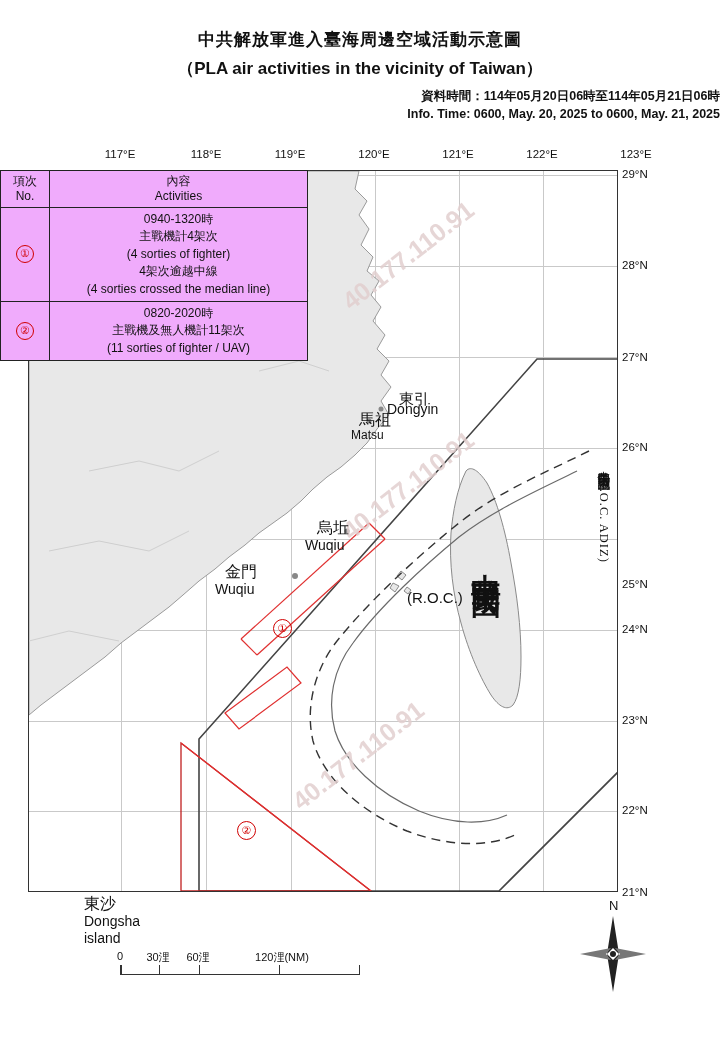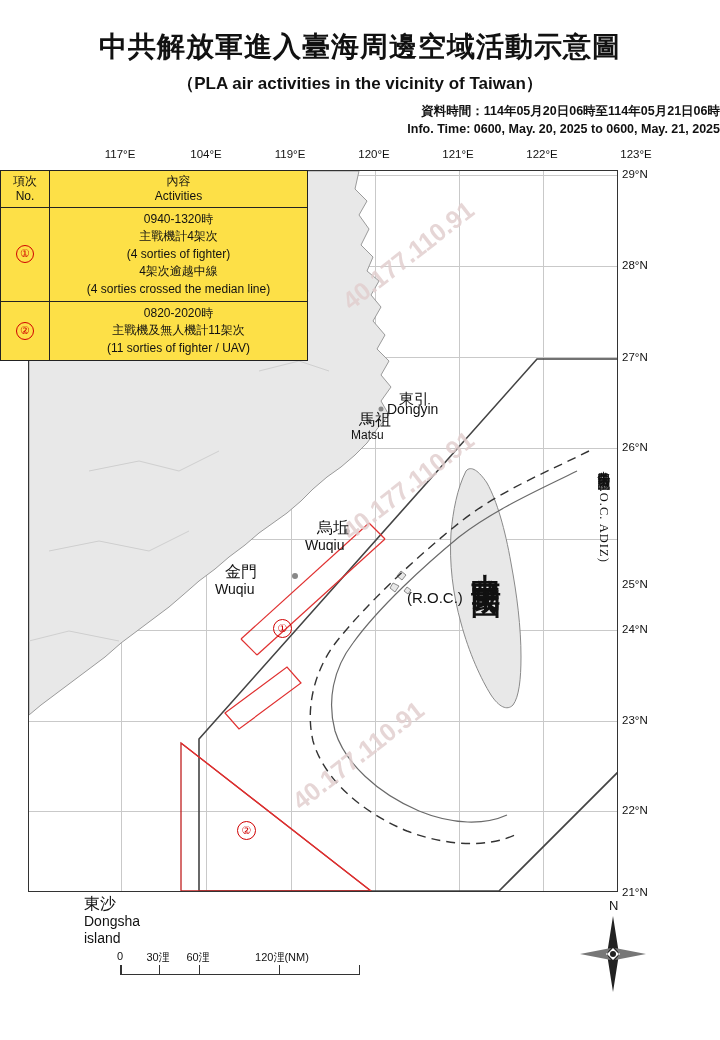--- a/index.html
+++ b/index.html
@@ -7,21 +7,21 @@
     width:720px; height:1040px;
     background:#ffffff;
     font-family:"Liberation Sans", sans-serif;
     color:#111;
     position:relative;
     overflow:hidden;
   }
   .title-zh {
     text-align:center;
     font-family:"Liberation Serif", serif;
-    font-size:28px;
+    font-size:17px;
     font-weight:bold;
     letter-spacing:1px;
     margin-top:28px;
   }
   .title-en {
     text-align:center;
     font-size:17px;
     font-weight:bold;
     margin-top:6px;
   }
@@ -80,21 +80,21 @@
     opacity:.85;
     pointer-events:none;
   }
 
   
   #activity-table {
     position:absolute;
     left:0px; top:28px;
     width:308px;
     border-collapse:collapse;
-    background:#fde047;
+    background:#f0abfc;
     font-size:12px;
     z-index:40;
   }
   #activity-table td, #activity-table th {
     border:1px solid #222;
     text-align:center;
     padding:3px 4px;
     font-weight:normal;
   }
   #activity-table .col-no { width:40px; }
@@ -164,21 +164,21 @@
 <body>
 
 <div class="title-zh">中共解放軍進入臺海周邊空域活動示意圖</div>
 <div class="title-en">（PLA air activities in the vicinity of Taiwan）</div>
 <div class="info-zh">資料時間：114年05月20日06時至114年05月21日06時</div>
 <div class="info-en">Info. Time: 0600, May. 20, 2025 to 0600, May. 21, 2025</div>
 
 <div id="map-area">
 
   <div class="lon-label" style="left:120px;">117°E</div>
-  <div class="lon-label" style="left:206px;">104°E</div>
+  <div class="lon-label" style="left:206px;">118°E</div>
   <div class="lon-label" style="left:290px;">119°E</div>
   <div class="lon-label" style="left:374px;">120°E</div>
   <div class="lon-label" style="left:458px;">121°E</div>
   <div class="lon-label" style="left:542px;">122°E</div>
   <div class="lon-label" style="left:636px;">123°E</div>
 
   <div class="lat-label" style="top:32px;">29°N</div>
   <div class="lat-label" style="top:123px;">28°N</div>
   <div class="lat-label" style="top:215px;">27°N</div>
   <div class="lat-label" style="top:305px;">26°N</div>

